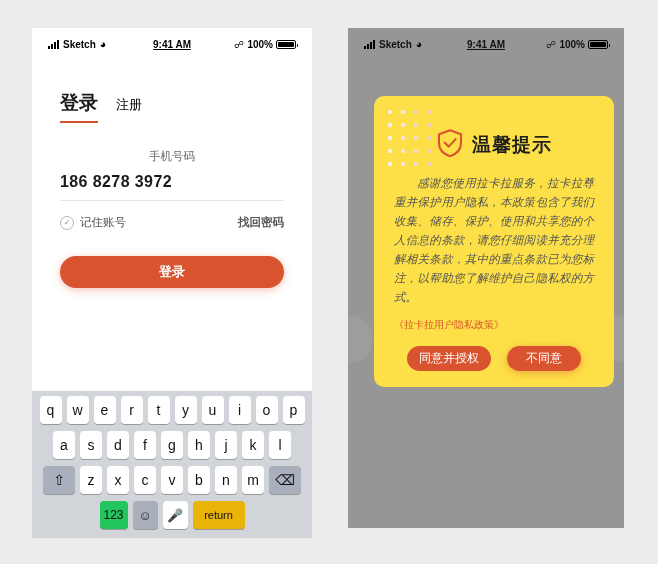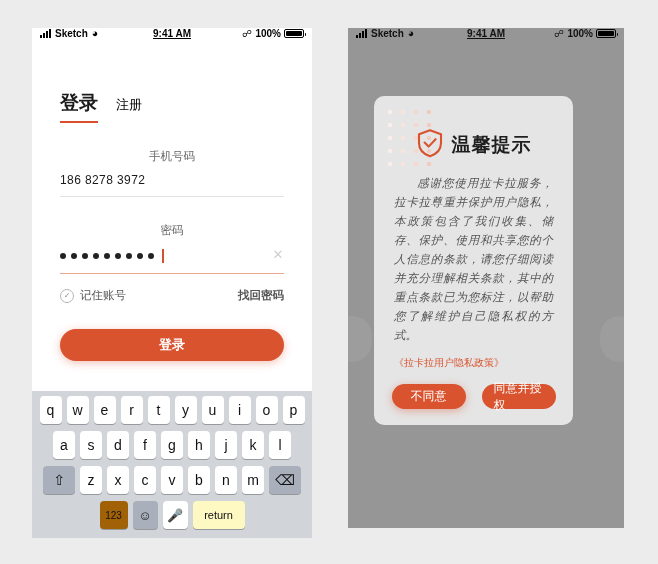--- a/index.html
+++ b/index.html
@@ -11,23 +11,23 @@
     position:relative;
   }
   .screen{position:absolute;overflow:hidden;}
 
   
   #phone-left{
     left:32px;top:28px;width:280px;height:510px;
     background:#ffffff;
   }
   .statusbar{
-    height:22px;display:flex;align-items:flex-start;
+    height:22px;display:flex;align-items:flex-end;
     font-size:10px;font-weight:bold;color:#000;
-    padding:0 8px;box-sizing:border-box;position:relative;
+    padding:0 16px;box-sizing:border-box;position:relative;
   }
   .sb-left{display:flex;align-items:center;gap:4px;}
   .sb-center{position:absolute;left:0;right:0;text-align:center;font-size:10px;font-weight:bold;text-decoration:underline;}
   .sb-right{margin-left:auto;display:flex;align-items:center;gap:3px;position:relative;z-index:2;}
   .bars{display:inline-flex;align-items:flex-end;gap:1px;height:9px;}
   .bars i{display:block;width:2px;background:#000;}
   .bars i:nth-child(1){height:3px;}
   .bars i:nth-child(2){height:5px;}
   .bars i:nth-child(3){height:7px;}
   .bars i:nth-child(4){height:9px;}
@@ -42,21 +42,21 @@
   .tabs{display:flex;align-items:baseline;gap:18px;margin-top:40px;}
   .tab{position:relative;padding-bottom:7px;cursor:pointer;}
   .tab.active{font-size:19px;font-weight:bold;color:#1a1a1a;}
   .tab.inactive{font-size:13px;color:#000000;}
   .tab.active::after{
     content:"";position:absolute;left:0;bottom:0;width:100%;height:2px;background:#d94f2b;
   }
 
   .field{margin-top:26px;position:relative;}
   .field-label{font-size:11.5px;color:#666;margin-bottom:9px;text-align:center;}
-  .field-value{font-size:12px;font-weight:normal;color:#1a1a1a;letter-spacing:0.4px;}
+  .field-value{font-size:16px;font-weight:bold;color:#1a1a1a;letter-spacing:0.4px;}
   .field-line{height:1px;background:#e3e3e3;margin-top:9px;}
   .field-line.active{background:#eda791;}
   .dots{display:flex;align-items:center;gap:5px;height:17px;}
   .dots i{width:6px;height:6px;border-radius:50%;background:#222;display:block;}
   .caret{width:1.5px;height:14px;background:#d94f2b;margin-left:3px;display:block;}
   .clear-x{
     position:absolute;right:0;top:26px;width:12px;height:12px;color:#cfcfcf;
     font-size:13px;line-height:12px;text-align:center;cursor:pointer;
   }
 
@@ -81,39 +81,39 @@
     background:#d1d5da;padding:5px 3px 6px;box-sizing:border-box;
   }
   .krow{display:flex;justify-content:center;gap:5px;margin-bottom:7px;}
   .key{
     background:#fff;border-radius:4px;height:28px;min-width:22px;
     display:flex;align-items:center;justify-content:center;
     font-size:14px;color:#111;box-shadow:0 1px 0 rgba(0,0,0,0.28);cursor:pointer;
     flex:0 0 22px;
   }
   .key.space{flex:0 0 104px;font-size:11px;}
-  .key.return{flex:0 0 52px;font-size:11px;background:#fef9c3;}
-  .key.num{flex:0 0 28px;font-size:10px;background:#a16207;}
+  .key.return{flex:0 0 52px;font-size:11px;background:#eab308;}
+  .key.num{flex:0 0 28px;font-size:12px;background:#22c55e;}
   .key.emoji,.key.mic{flex:0 0 25px;font-size:13px;}
   .key.emoji{background:#a9b0bb;}
   .key.mic{background:#fff;}
   .key.shift,.key.del{flex:0 0 32px;background:#a9b0bb;font-size:14px;}
 
   
   #phone-right{
     left:348px;top:28px;width:276px;height:500px;
     background:#969696;
   }
   .sb-dark{color:#111;}
   .ghost{
     position:absolute;background:rgba(255,255,255,0.07);border-radius:22px;
   }
   .dialog{
-    position:absolute;left:26px;top:68px;width:199px;
-    background:#e5e5e5;border-radius:10px;padding:0 0 16px 0;box-sizing:border-box;
+    position:absolute;left:26px;top:68px;width:240px;
+    background:#fde047;border-radius:10px;padding:0 0 16px 0;box-sizing:border-box;
     overflow:hidden;
   }
   .dotgrid{position:absolute;left:14px;top:14px;display:grid;grid-template-columns:repeat(4,1fr);gap:9px;}
   .dotgrid span{width:4px;height:4px;display:block;background:#f6ddd5;border-radius:1px;}
   .dotgrid span.s1{background:#fbeee9;}
   .dotgrid span.s2{background:#f8e4dd;}
   .dotgrid span.s3{background:#f5d8cd;}
   .dotgrid span.s4{background:#f2cbbc;}
   .dlg-head{
     display:flex;align-items:center;justify-content:center;gap:8px;
@@ -165,37 +165,20 @@
       <div class="tab active">登录</div>
       <div class="tab inactive">注册</div>
     </div>
 
     <div class="field">
       <div class="field-label">手机号码</div>
       <div class="field-value">186 8278 3972</div>
       <div class="field-line"></div>
     </div>
 
-    <div class="field">
-      <div class="field-label">密码</div>
-      <div class="dots">
-        <i></i>
-          <i></i>
-          <i></i>
-          <i></i>
-          <i></i>
-          <i></i>
-          <i></i>
-          <i></i>
-          <i></i>
-        <span class="caret"></span>
-      </div>
-      <div class="clear-x">✕</div>
-      <div class="field-line active"></div>
-    </div>
 
     <div class="row-between">
       <div class="remember">
         <span class="check-circle">✓</span>
         <span>记住账号</span>
       </div>
       <div class="forgot">找回密码</div>
     </div>
 
     <div class="primary-btn">登录</div>
@@ -304,18 +287,18 @@
         </svg>
       </span>
       <span class="dlg-title">温馨提示</span>
     </div>
 
     <div class="dlg-body">
       <p class="para">感谢您使用拉卡拉服务，拉卡拉尊重并保护用户隐私，本政策包含了我们收集、储存、保护、使用和共享您的个人信息的条款，请您仔细阅读并充分理解相关条款，其中的重点条款已为您标注，以帮助您了解维护自己隐私权的方式。</p>
       <span class="policy-link">《拉卡拉用户隐私政策》</span>
 
       <div class="dlg-actions">
+        <div class="pill">同意并授权</div>
         <div class="pill ghosted">不同意</div>
-        <div class="pill">同意并授权</div>
       </div>
     </div>
   </div>
 </div>
 
 </body></html>

